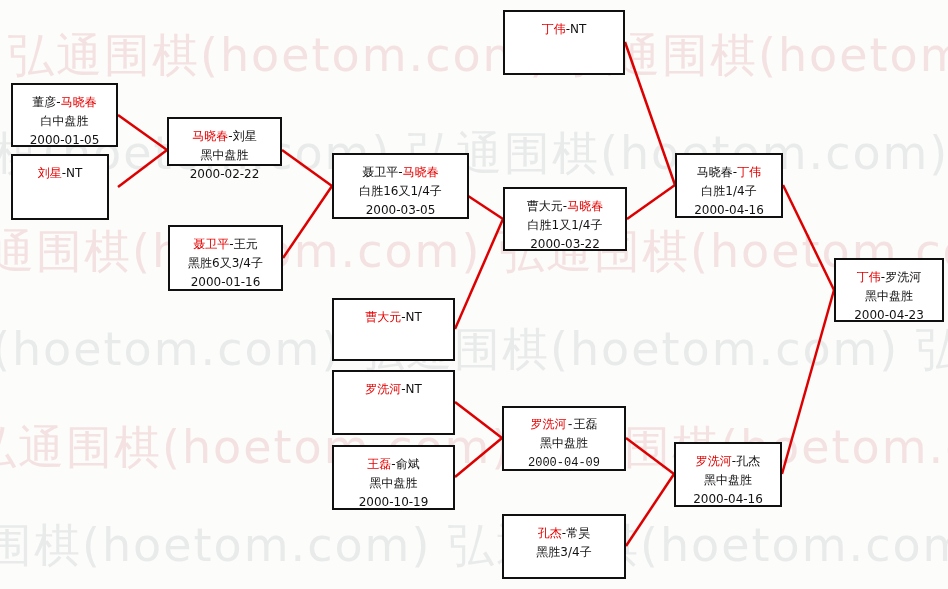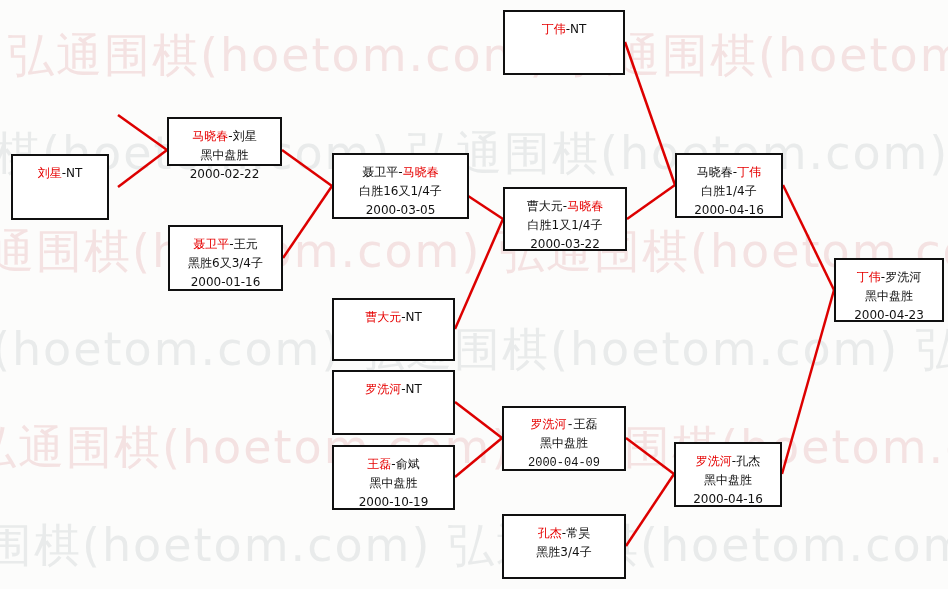--- a/index.html
+++ b/index.html
@@ -45,20 +45,25 @@
       <line x1="625" y1="42" x2="675" y2="185" stroke="#dd0000" stroke-width="2.5"></line>
       <line x1="627" y1="219" x2="675" y2="185" stroke="#dd0000" stroke-width="2.5"></line>
       <line x1="455" y1="402" x2="502" y2="438" stroke="#dd0000" stroke-width="2.5"></line>
       <line x1="455" y1="477" x2="502" y2="438" stroke="#dd0000" stroke-width="2.5"></line>
       <line x1="626" y1="438" x2="674" y2="474" stroke="#dd0000" stroke-width="2.5"></line>
       <line x1="626" y1="546" x2="674" y2="474" stroke="#dd0000" stroke-width="2.5"></line>
       <line x1="783" y1="185" x2="834" y2="290" stroke="#dd0000" stroke-width="2.5"></line>
       <line x1="782" y1="474" x2="834" y2="290" stroke="#dd0000" stroke-width="2.5"></line>
     </svg>
   <div class="boxes-layer" id="boxes-layer">
+  <div class="match-box" style="left: 11px; top: 83px; width: 107px; height: 64px;">
+    <div class="players"><span>董彦-</span><span style="color: rgb(230, 0, 0);">马晓春</span></div>
+    <div class="result">白中盘胜</div>
+    <div class="date">2000-01-05</div>
+  </div>
 
   <div class="match-box" style="left: 11px; top: 154px; width: 98px; height: 66px;">
     <div class="players"><span style="color: rgb(230, 0, 0);">刘星</span><span>-NT</span></div>
     <div class="result"></div>
     <div class="date"></div>
   </div>
 
   <div class="match-box" style="left: 167px; top: 117px; width: 115px; height: 49px;">
     <div class="players"><span style="color: rgb(230, 0, 0);">马晓春</span><span>-刘星</span></div>
     <div class="result">黑中盘胜</div>

